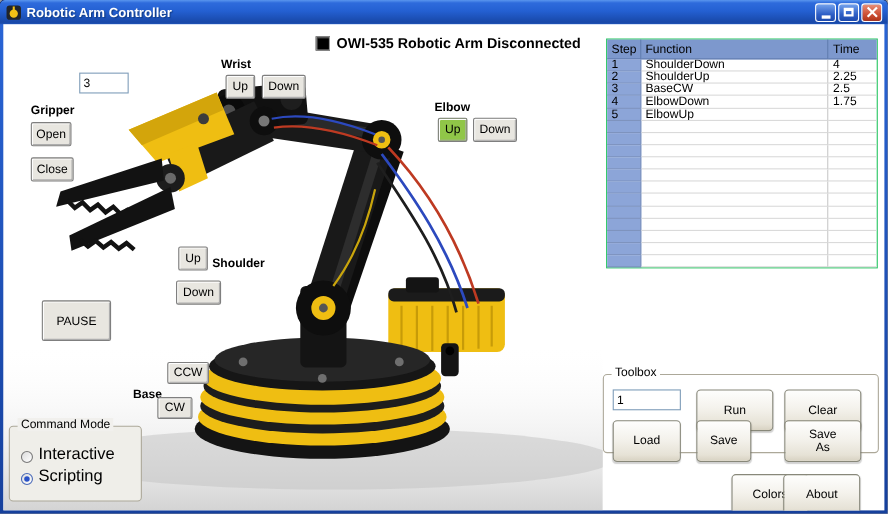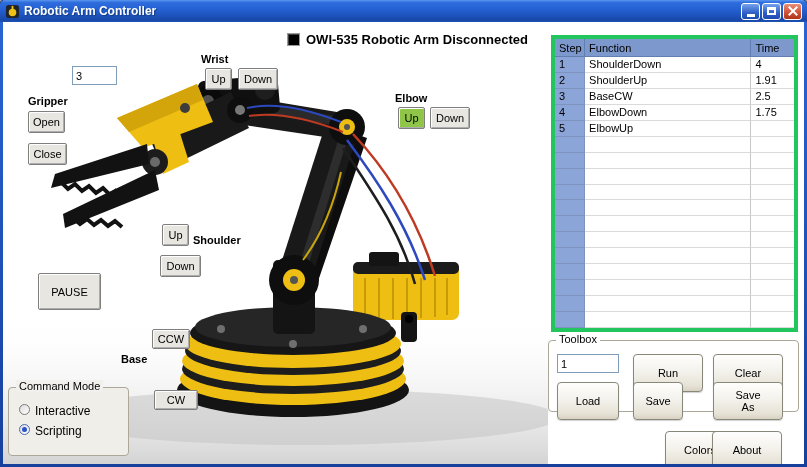--- a/index.html
+++ b/index.html
@@ -53,28 +53,28 @@
     font-size:11px; color:#000; border:1px solid #88887a; border-radius:4px;
     background: linear-gradient(180deg,#fefefd 0%, #f4f2ec 45%, #e6e2d6 85%, #d8d2c2 100%);
     box-shadow: 0 1px 1px rgba(0,0,0,.18); cursor:default; padding:18px; }
 
   .groupbox{ position:absolute; border:1px solid #aca899; border-radius:4px; }
   .legend{ position:absolute; top:-8px; left:7px; font-size:11px; background:#fff; padding:0 3px; color:#000; white-space:nowrap; }
 
   .cmdbox{ background:#efeee9; }
   .cmdbox .legend{ background:#f1f0ed; }
 
-  .radio-row{ position:absolute; left:10px; display:flex; align-items:flex-start; gap:5px; font-size:12px; cursor:default; }
+  .radio-row{ position:absolute; left:10px; display:flex; align-items:flex-end; gap:5px; font-size:15px; cursor:default; }
   .radio{ width:11px; height:11px; border-radius:50%; border:1px solid #7a7a7a;
     background:linear-gradient(135deg,#dcdcdc,#ffffff); position:relative; flex:0 0 auto; }
   .radio.selected{ border-color:#4a6ab8; }
   .radio.selected::after{ content:""; position:absolute; left:2px; top:2px; width:5px; height:5px; border-radius:50%; background:#2a52c8; }
 
-  .stable{ position:absolute; left:548px; top:13px; width:247px; height:297px;
-    border:4px solid #22c55e; background:#fff; display:flex; flex-direction:column; font-size:11px; }
+  .stable{ position:absolute; left:548px; top:13px; width:247px; height:209px;
+    border:1px solid #22c55e; background:#fff; display:flex; flex-direction:column; font-size:11px; }
   .thead{ display:flex; flex:0 0 18px; background:var(--table_header_bg,#7d98cd); }
   .hcell{ display:flex; align-items:center; padding-left:4px; border-right:1px solid #627db0; border-bottom:1px solid #627db0; color:#000; overflow:hidden; }
   .hcell.step{ width:31px; } .hcell.fn{ width:172px; } .hcell.time{ width:44px; border-right:none; }
   .tbody{ display:flex; flex-direction:column; flex:1; }
   .trow{ display:flex; flex:1; min-height:0; }
   .tcell{ display:flex; align-items:center; padding-left:4px; border-right:1px solid #c8c8c8; border-bottom:1px solid #dadada; overflow:hidden; white-space:nowrap; }
   .tcell.step{ width:31px; background:var(--table_step_bg,#8ca5d8); border-right:1px solid #7e93be; border-bottom:1px solid #7e93be; }
   .tcell.fn{ width:172px; }
   .tcell.time{ width:44px; border-right:none; }
 </style>
@@ -202,21 +202,21 @@
     <button class="ctl-btn" style="left:427px; top:85px; width:40px; height:22px;">Down</button>
 
     <button class="ctl-btn" style="left:159px; top:202px; width:27px; height:22px;">Up</button>
     <div class="lbl" style="left:190px; top:212px;">Shoulder</div>
     <button class="ctl-btn" style="left:157px; top:233px; width:41px; height:22px;">Down</button>
 
     <button class="ctl-btn" style="left:35px; top:251px; width:63px; height:37px;">PAUSE</button>
 
     <button class="ctl-btn" style="left:149px; top:307px; width:38px; height:20px;">CCW</button>
     <div class="lbl" style="left:118px; top:331px;">Base</div>
-    <button class="ctl-btn" style="left:151px; top:339px; width:44px; height:20px;margin-top:29px;">CW</button>
+    <button class="ctl-btn" style="left:140px; top:339px; width:32px; height:20px;">CW</button>
 
     <div class="groupbox cmdbox" style="left:5px; top:365px; width:121px; height:69px;">
       <span class="legend">Command Mode</span>
       <div class="radio-row" style="top:16px;">
         <span class="radio"></span>
         <span>Interactive</span>
       </div>
       <div class="radio-row" style="top:36px;">
         <span class="radio selected"></span>
         <span>Scripting</span>
@@ -231,21 +231,21 @@
       </div>
       <div class="tbody">
           <div class="trow">
             <div class="tcell step">1</div>
             <div class="tcell fn">ShoulderDown</div>
             <div class="tcell time">4</div>
           </div>
           <div class="trow">
             <div class="tcell step">2</div>
             <div class="tcell fn">ShoulderUp</div>
-            <div class="tcell time">1.91</div>
+            <div class="tcell time">2.25</div>
           </div>
           <div class="trow">
             <div class="tcell step">3</div>
             <div class="tcell fn">BaseCW</div>
             <div class="tcell time">2.5</div>
           </div>
           <div class="trow">
             <div class="tcell step">4</div>
             <div class="tcell fn">ElbowDown</div>
             <div class="tcell time">1.75</div>

